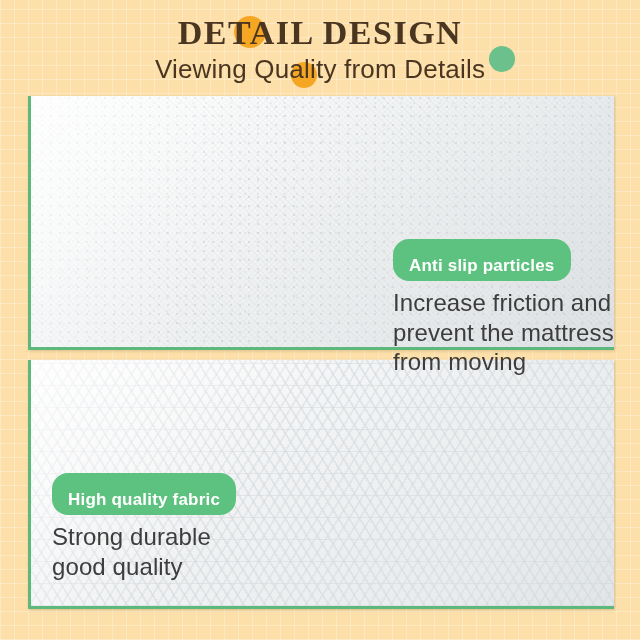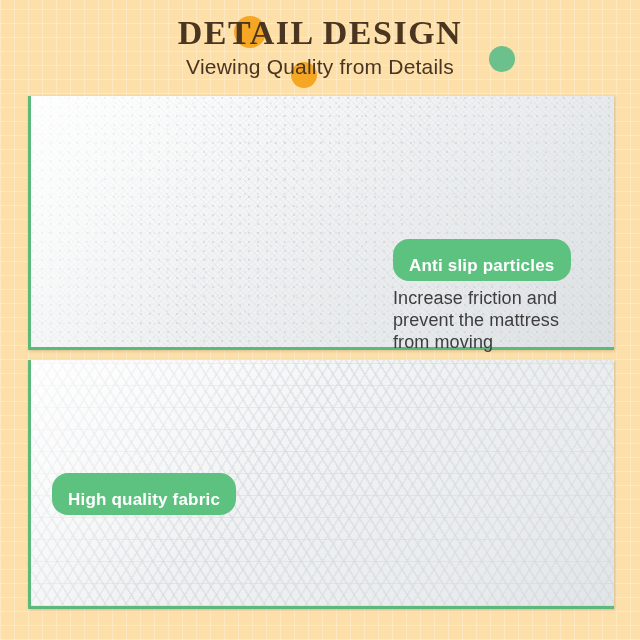--- a/index.html
+++ b/index.html
@@ -43,21 +43,21 @@
     font-size:34px;
     font-weight:bold;
     letter-spacing:1.5px;
     color:#4a3520;
     font-family:"Liberation Serif", serif;
     line-height:1.1;
   }
   #title-sub {
     position:relative; z-index:2;
     margin-top:3px;
-    font-size:21px;
+    font-size:26px;
     font-weight:400;
     color:#4a3520;
     letter-spacing:0.2px;
     line-height:1.2;
   }
 
   
   .panel {
     position:absolute;
     overflow:hidden;
@@ -120,21 +120,21 @@
     font-size:17px;
     font-weight:bold;
     padding:16px 16px 5px 16px;
     border-radius:16px;
     white-space:nowrap;
     line-height:1.25;
     letter-spacing:0.2px;
   }
   .callout-body {
     margin-top:7px;
-    font-size:18px;
+    font-size:24px;
     color:#3d3d3d;
     line-height:1.22;
     white-space:pre-line;
     letter-spacing:0.1px;
   }
 
   #callout-anti-slip { left:393px; top:239px; }
   #callout-fabric    { left:52px;  top:473px; }
 </style>
 </head>
@@ -165,15 +165,17 @@
 from moving</div>
   </div>
 
   <div class="panel" id="panel-bottom">
     <div class="texture"></div>
     <div class="sheen"></div>
   </div>
 
   <div class="callout" id="callout-fabric">
     <div class="pill">High quality fabric</div>
+    <div class="callout-body">Strong  durable
+good quality</div>
   </div>
 
 </div>
 
 </body></html>

